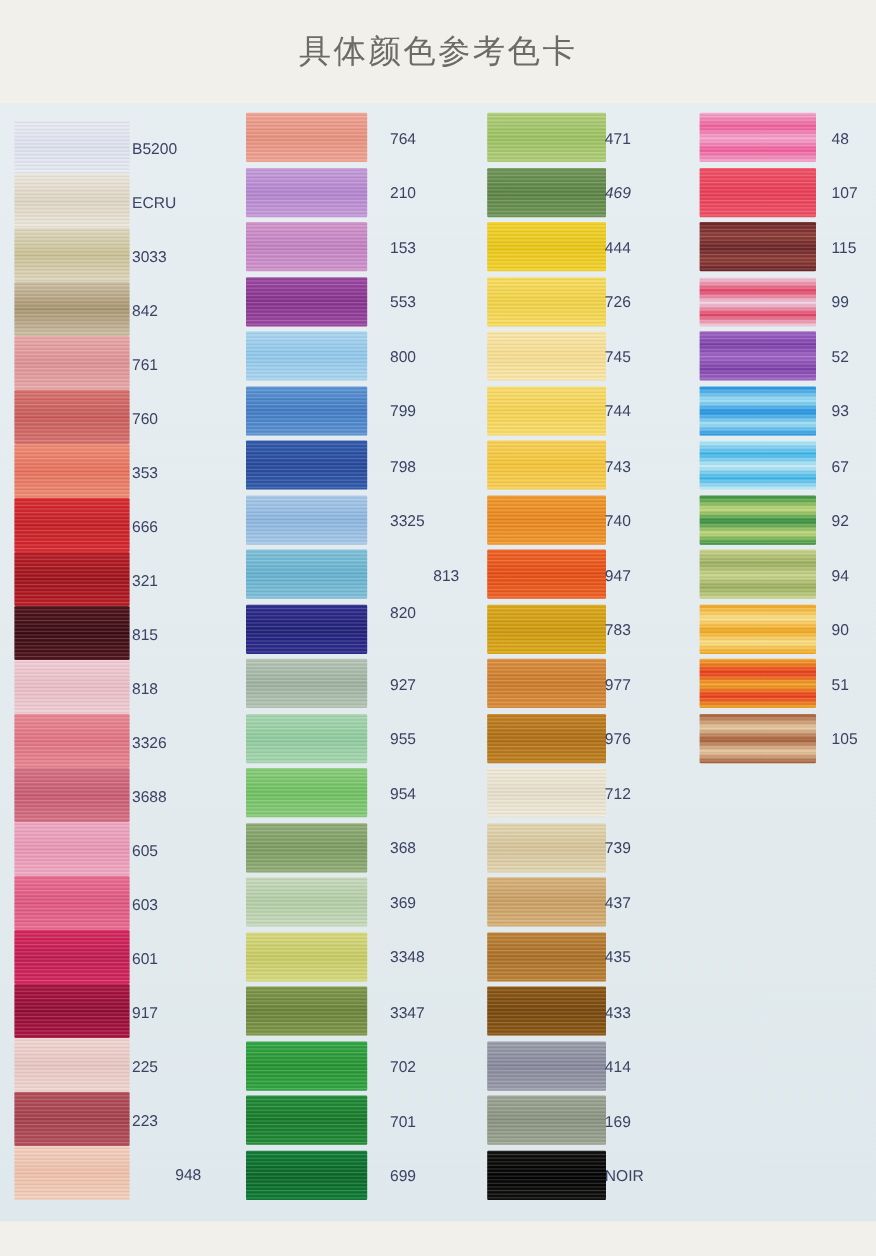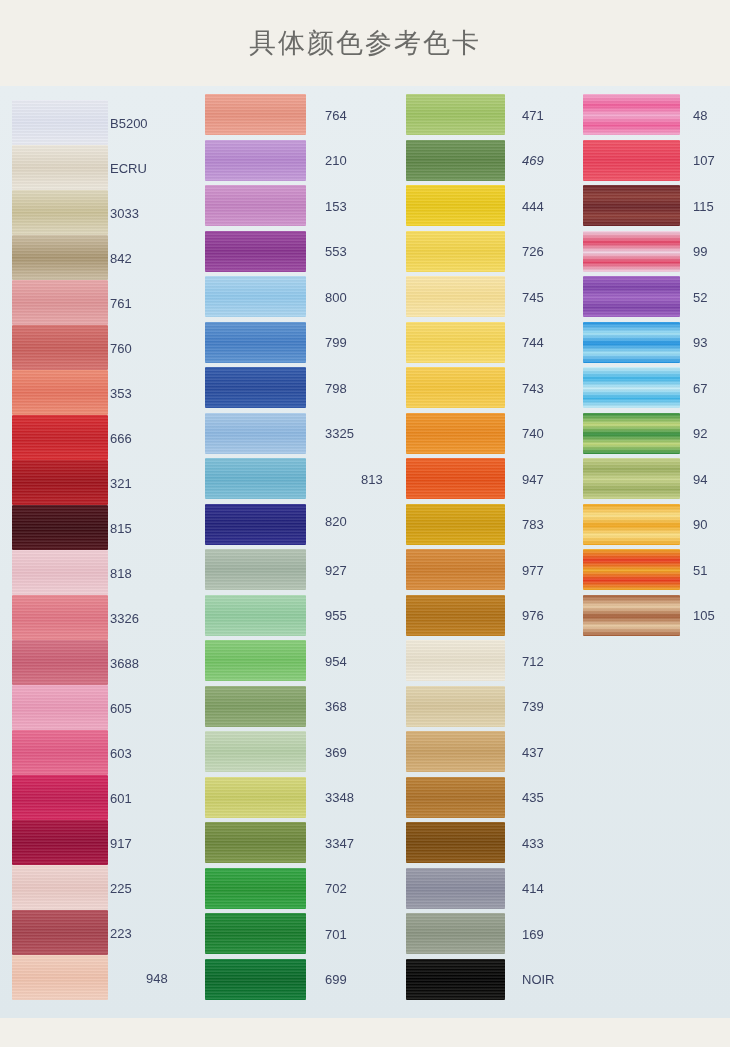--- a/index.html
+++ b/index.html
@@ -40,21 +40,21 @@
   #col1{left:12px;width:190px;}
   #col2{left:205px;width:190px;}
   #col3{left:406px;width:190px;}
   #col4{left:583px;width:150px;}
   #col1 .sw{width:96px;}
   #col2 .sw{width:101px;}
   #col3 .sw{width:99px;}
   #col4 .sw{width:97px;}
   #col1 .lbl{left:98px;}
   #col2 .lbl{left:120px;}
-  #col3 .lbl{left:116px;}
+  #col3 .lbl{left:98px;}
   #col4 .lbl{left:110px;}
   
   .sw::after{
     content:"";position:absolute;inset:0;
     background:repeating-linear-gradient(
       180deg,
       rgba(255,255,255,0.20) 0px,
       rgba(255,255,255,0.02) 1px,
       rgba(0,0,0,0.06) 2px,
       rgba(255,255,255,0.14) 3px);
@@ -186,21 +186,21 @@
       <div class="row" style="top: 326.5px; height: 41px;">
         <div class="sw" style="height: 41px; background: linear-gradient(rgb(166, 200, 232) 0%, rgb(138, 181, 223) 50%, rgb(166, 200, 232) 100%);"></div>
         <div class="lbl" style="top: 14.5px;">3325</div>
       </div>
       <div class="row" style="top: 372px; height: 41px;">
         <div class="sw" style="height: 41px; background: linear-gradient(rgb(125, 191, 216) 0%, rgb(100, 176, 205) 50%, rgb(125, 191, 216) 100%);"></div>
         <div class="lbl" style="top: 14.5px; margin-left: 36px;">813</div>
       </div>
       <div class="row" style="top: 417.5px; height: 41px;">
         <div class="sw" style="height: 41px; background: linear-gradient(rgb(43, 42, 140) 0%, rgb(31, 31, 120) 50%, rgb(43, 42, 140) 100%);"></div>
-        <div class="lbl" style="top: 11px;">820</div>
+        <div class="lbl" style="top: 0;">820</div>
       </div>
       <div class="row" style="top: 463px; height: 41px;">
         <div class="sw" style="height: 41px; background: linear-gradient(rgb(180, 196, 180) 0%, rgb(157, 176, 159) 50%, rgb(180, 196, 180) 100%);"></div>
         <div class="lbl" style="top: 14.5px;">927</div>
       </div>
       <div class="row" style="top: 508.5px; height: 41px;">
         <div class="sw" style="height: 41px; background: linear-gradient(rgb(166, 214, 176) 0%, rgb(141, 201, 155) 50%, rgb(166, 214, 176) 100%);"></div>
         <div class="lbl" style="top: 14.5px;">955</div>
       </div>
       <div class="row" style="top: 554px; height: 41px;">

